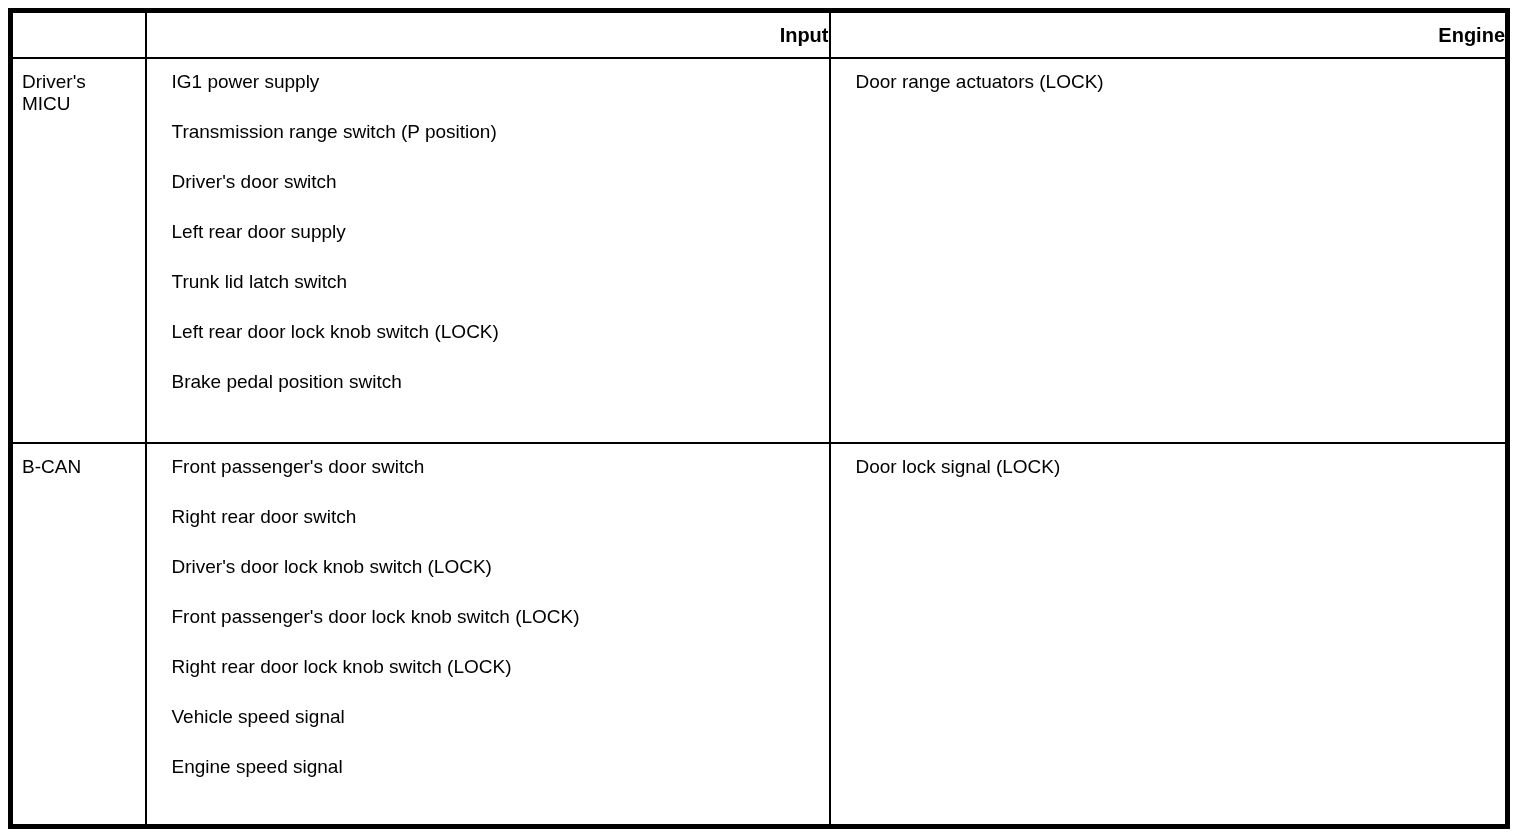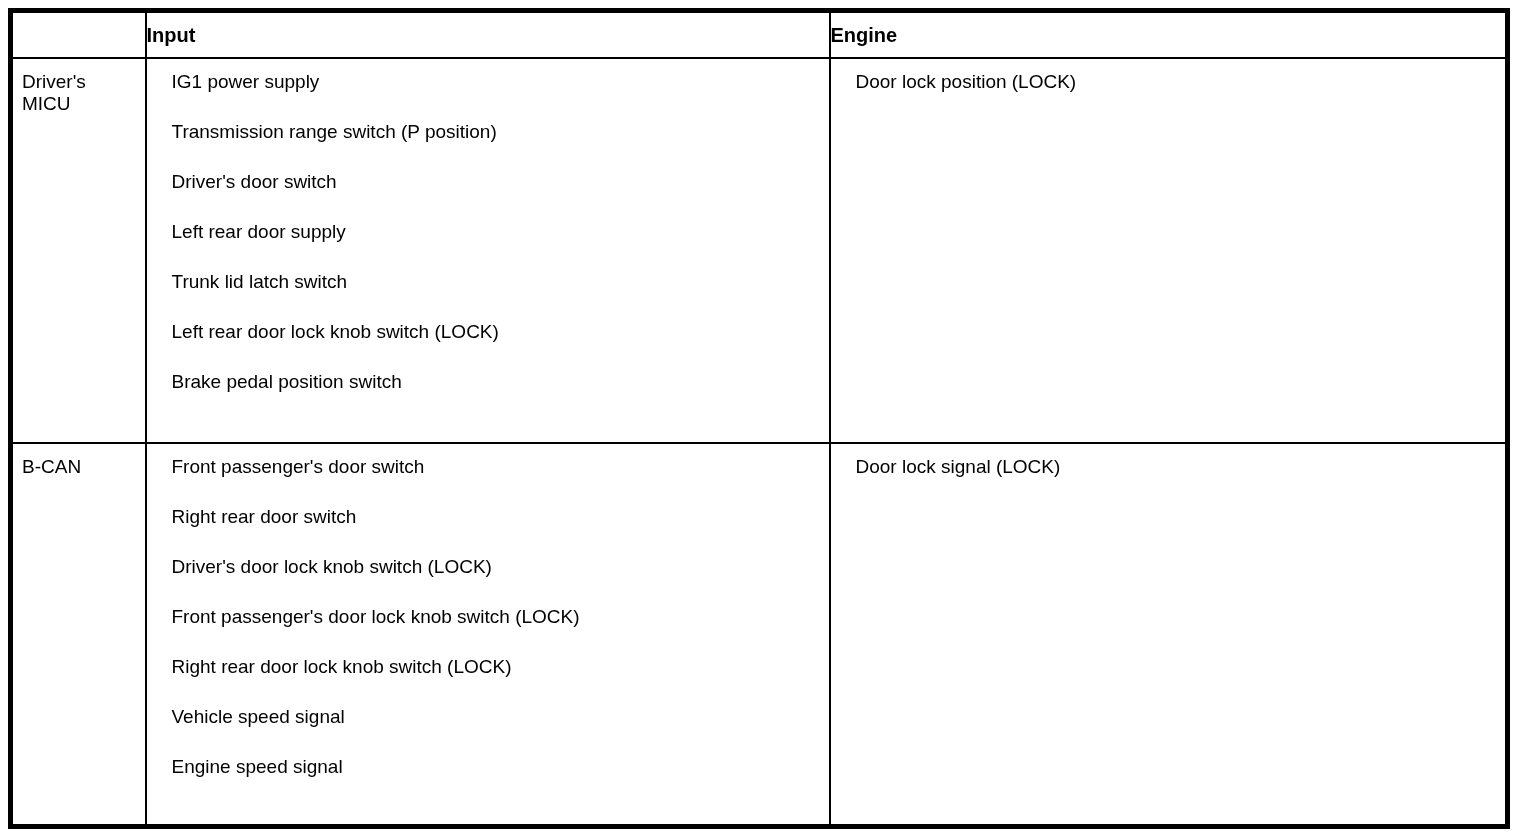--- a/index.html
+++ b/index.html
@@ -27,21 +27,21 @@
   }
   table.io-table {
     border-width: 5px;
   }
   col.c-source { width: 135px; }
   col.c-input  { width: 684px; }
   col.c-output { width: 678px; }
   th.hdr {
     font-size: 20px;
     font-weight: bold;
-    text-align: left;
+    text-align: right;
     vertical-align: middle;
     height: 44px;
     padding: 0;
   }
   td.cell {
     vertical-align: top;
     font-size: 19px;
     line-height: 22px;
     padding: 12px 12px 10px 12px;
     box-sizing: border-box;
@@ -82,21 +82,21 @@
         <td class="cell">
           <p class="item">IG1 power supply</p>
           <p class="item">Transmission range switch (P position)</p>
           <p class="item">Driver's door switch</p>
           <p class="item">Left rear door supply</p>
           <p class="item">Trunk lid latch switch</p>
           <p class="item">Left rear door lock knob switch (LOCK)</p>
           <p class="item">Brake pedal position switch</p>
         </td>
         <td class="cell">
-          <p class="item">Door lock position (LOCK)</p>
+          <p class="item">Door range actuators (LOCK)</p>
         </td>
       </tr>
       <tr class="row-bcan">
         <td class="cell cell-source">B-CAN</td>
         <td class="cell">
           <p class="item">Front passenger's door switch</p>
           <p class="item">Right rear door switch</p>
           <p class="item">Driver's door lock knob switch (LOCK)</p>
           <p class="item">Front passenger's door lock knob switch (LOCK)</p>
           <p class="item">Right rear door lock knob switch (LOCK)</p>

